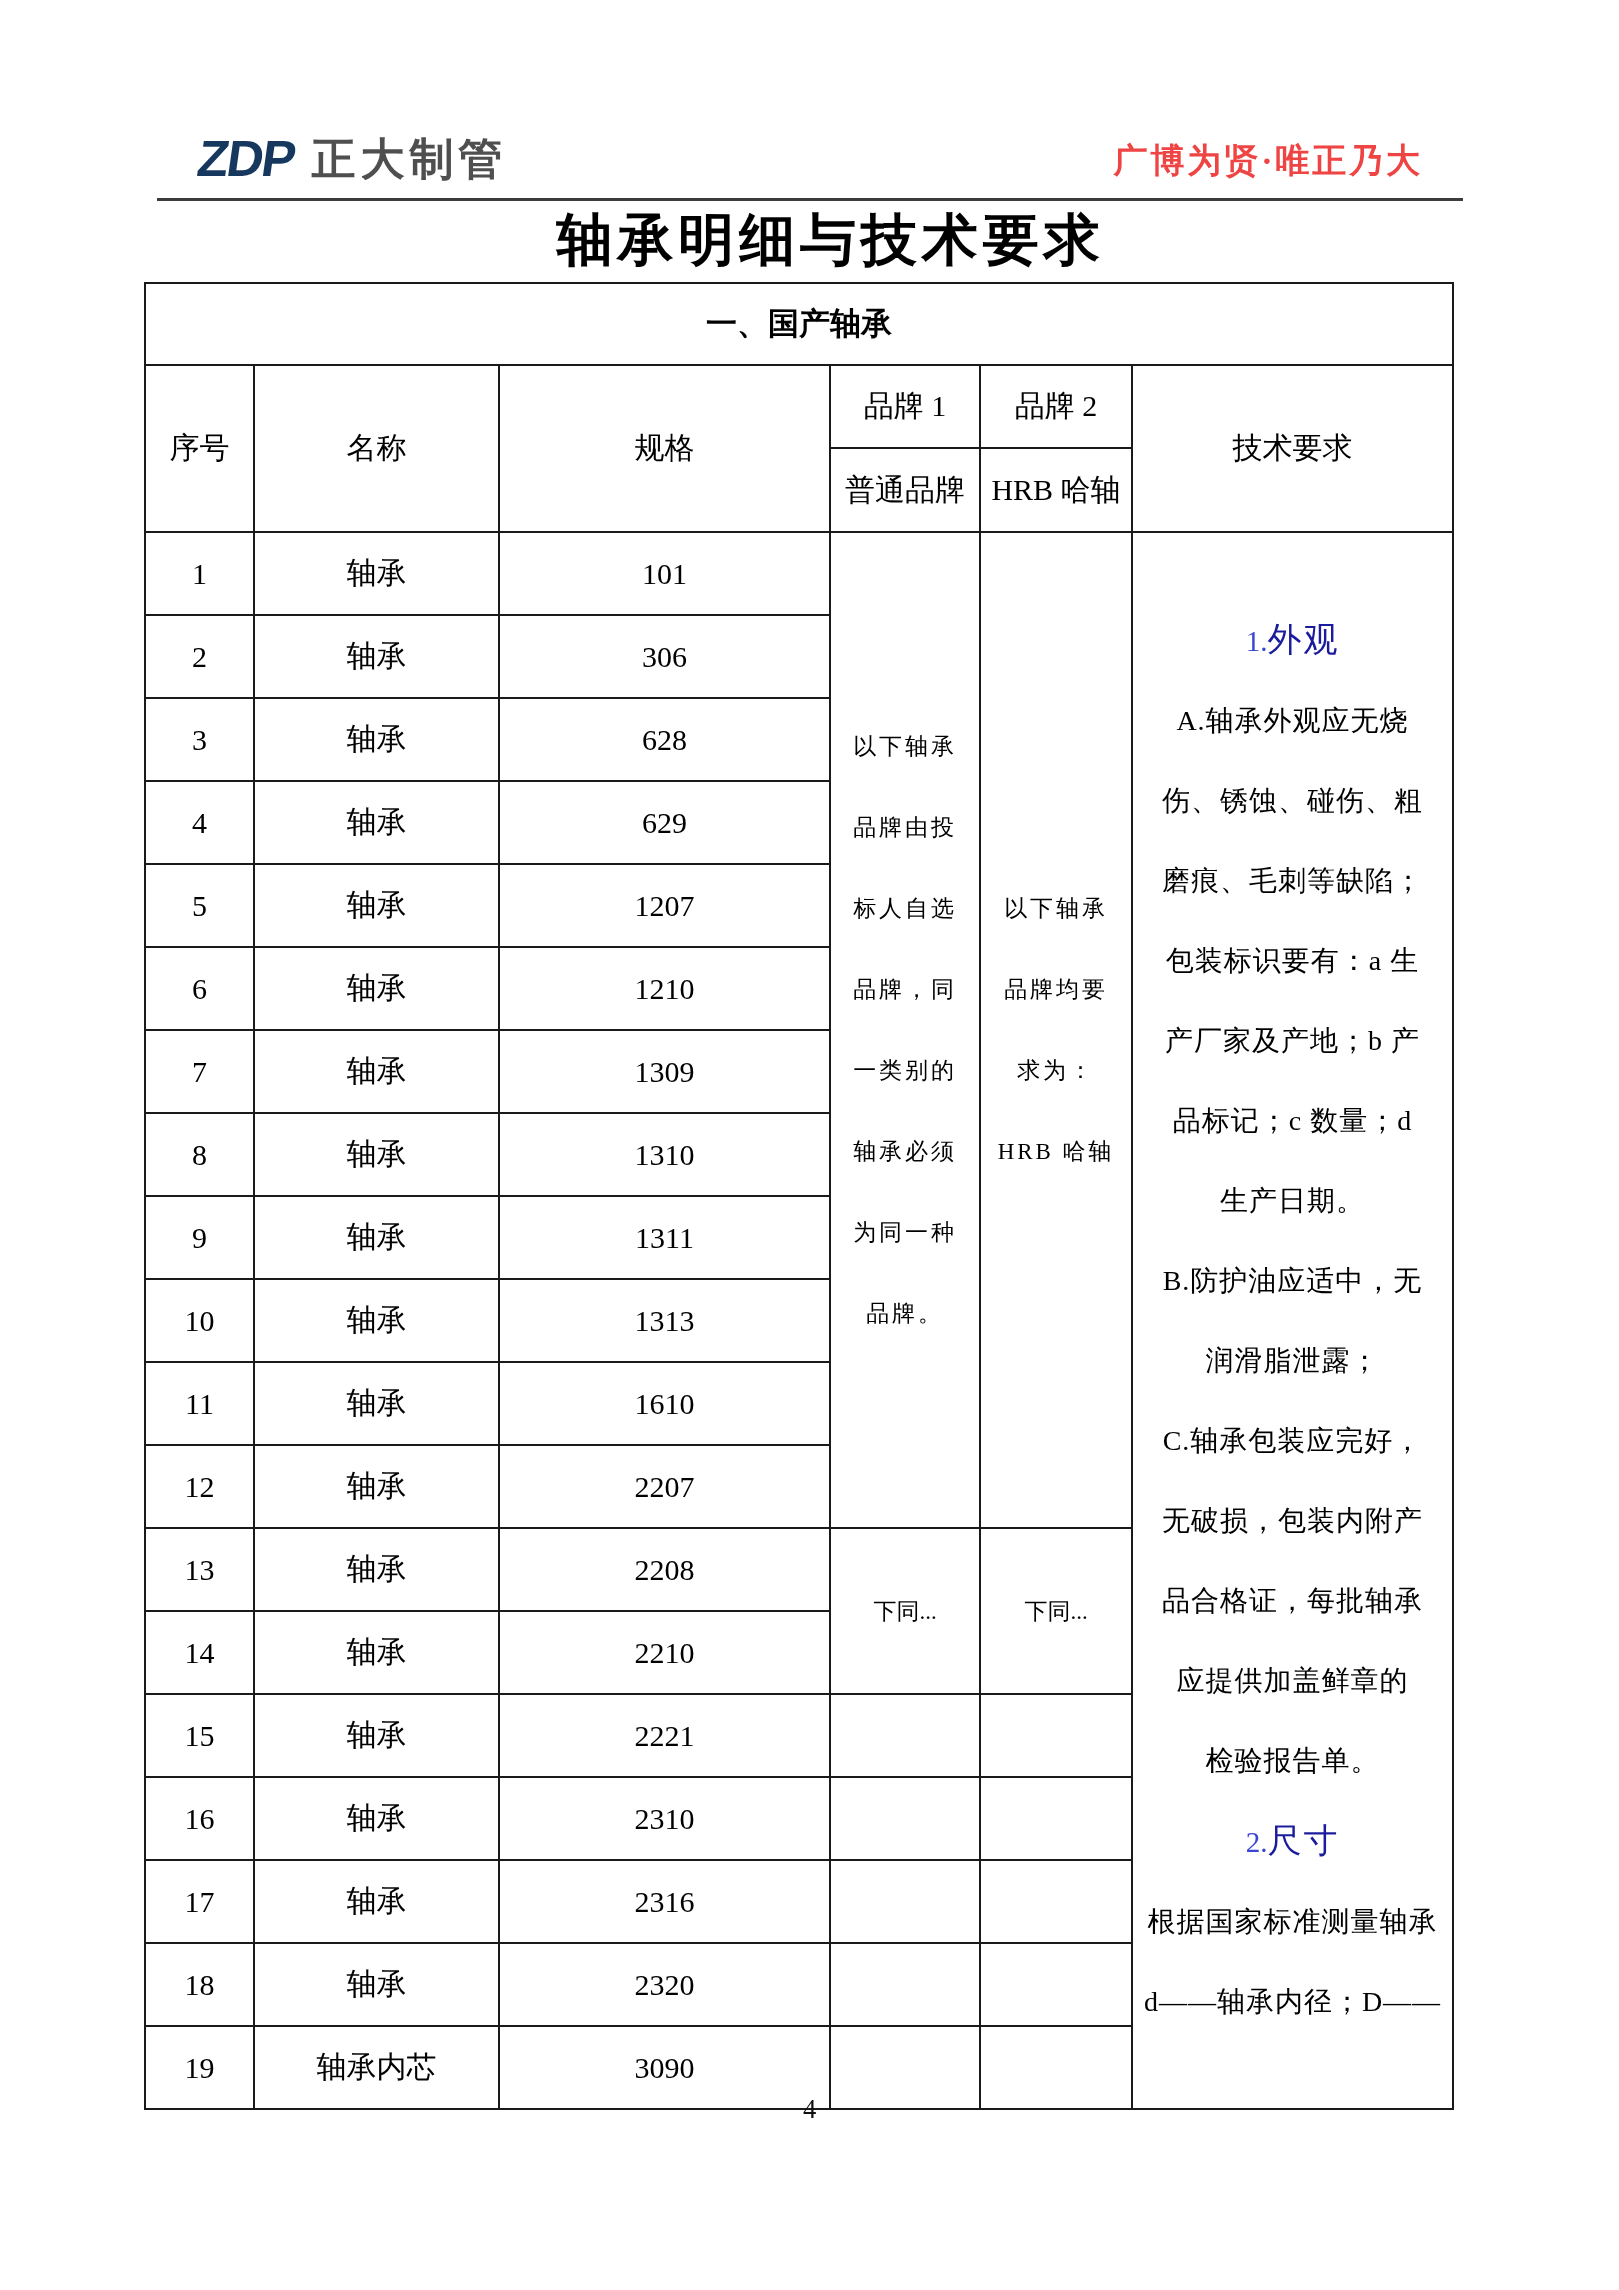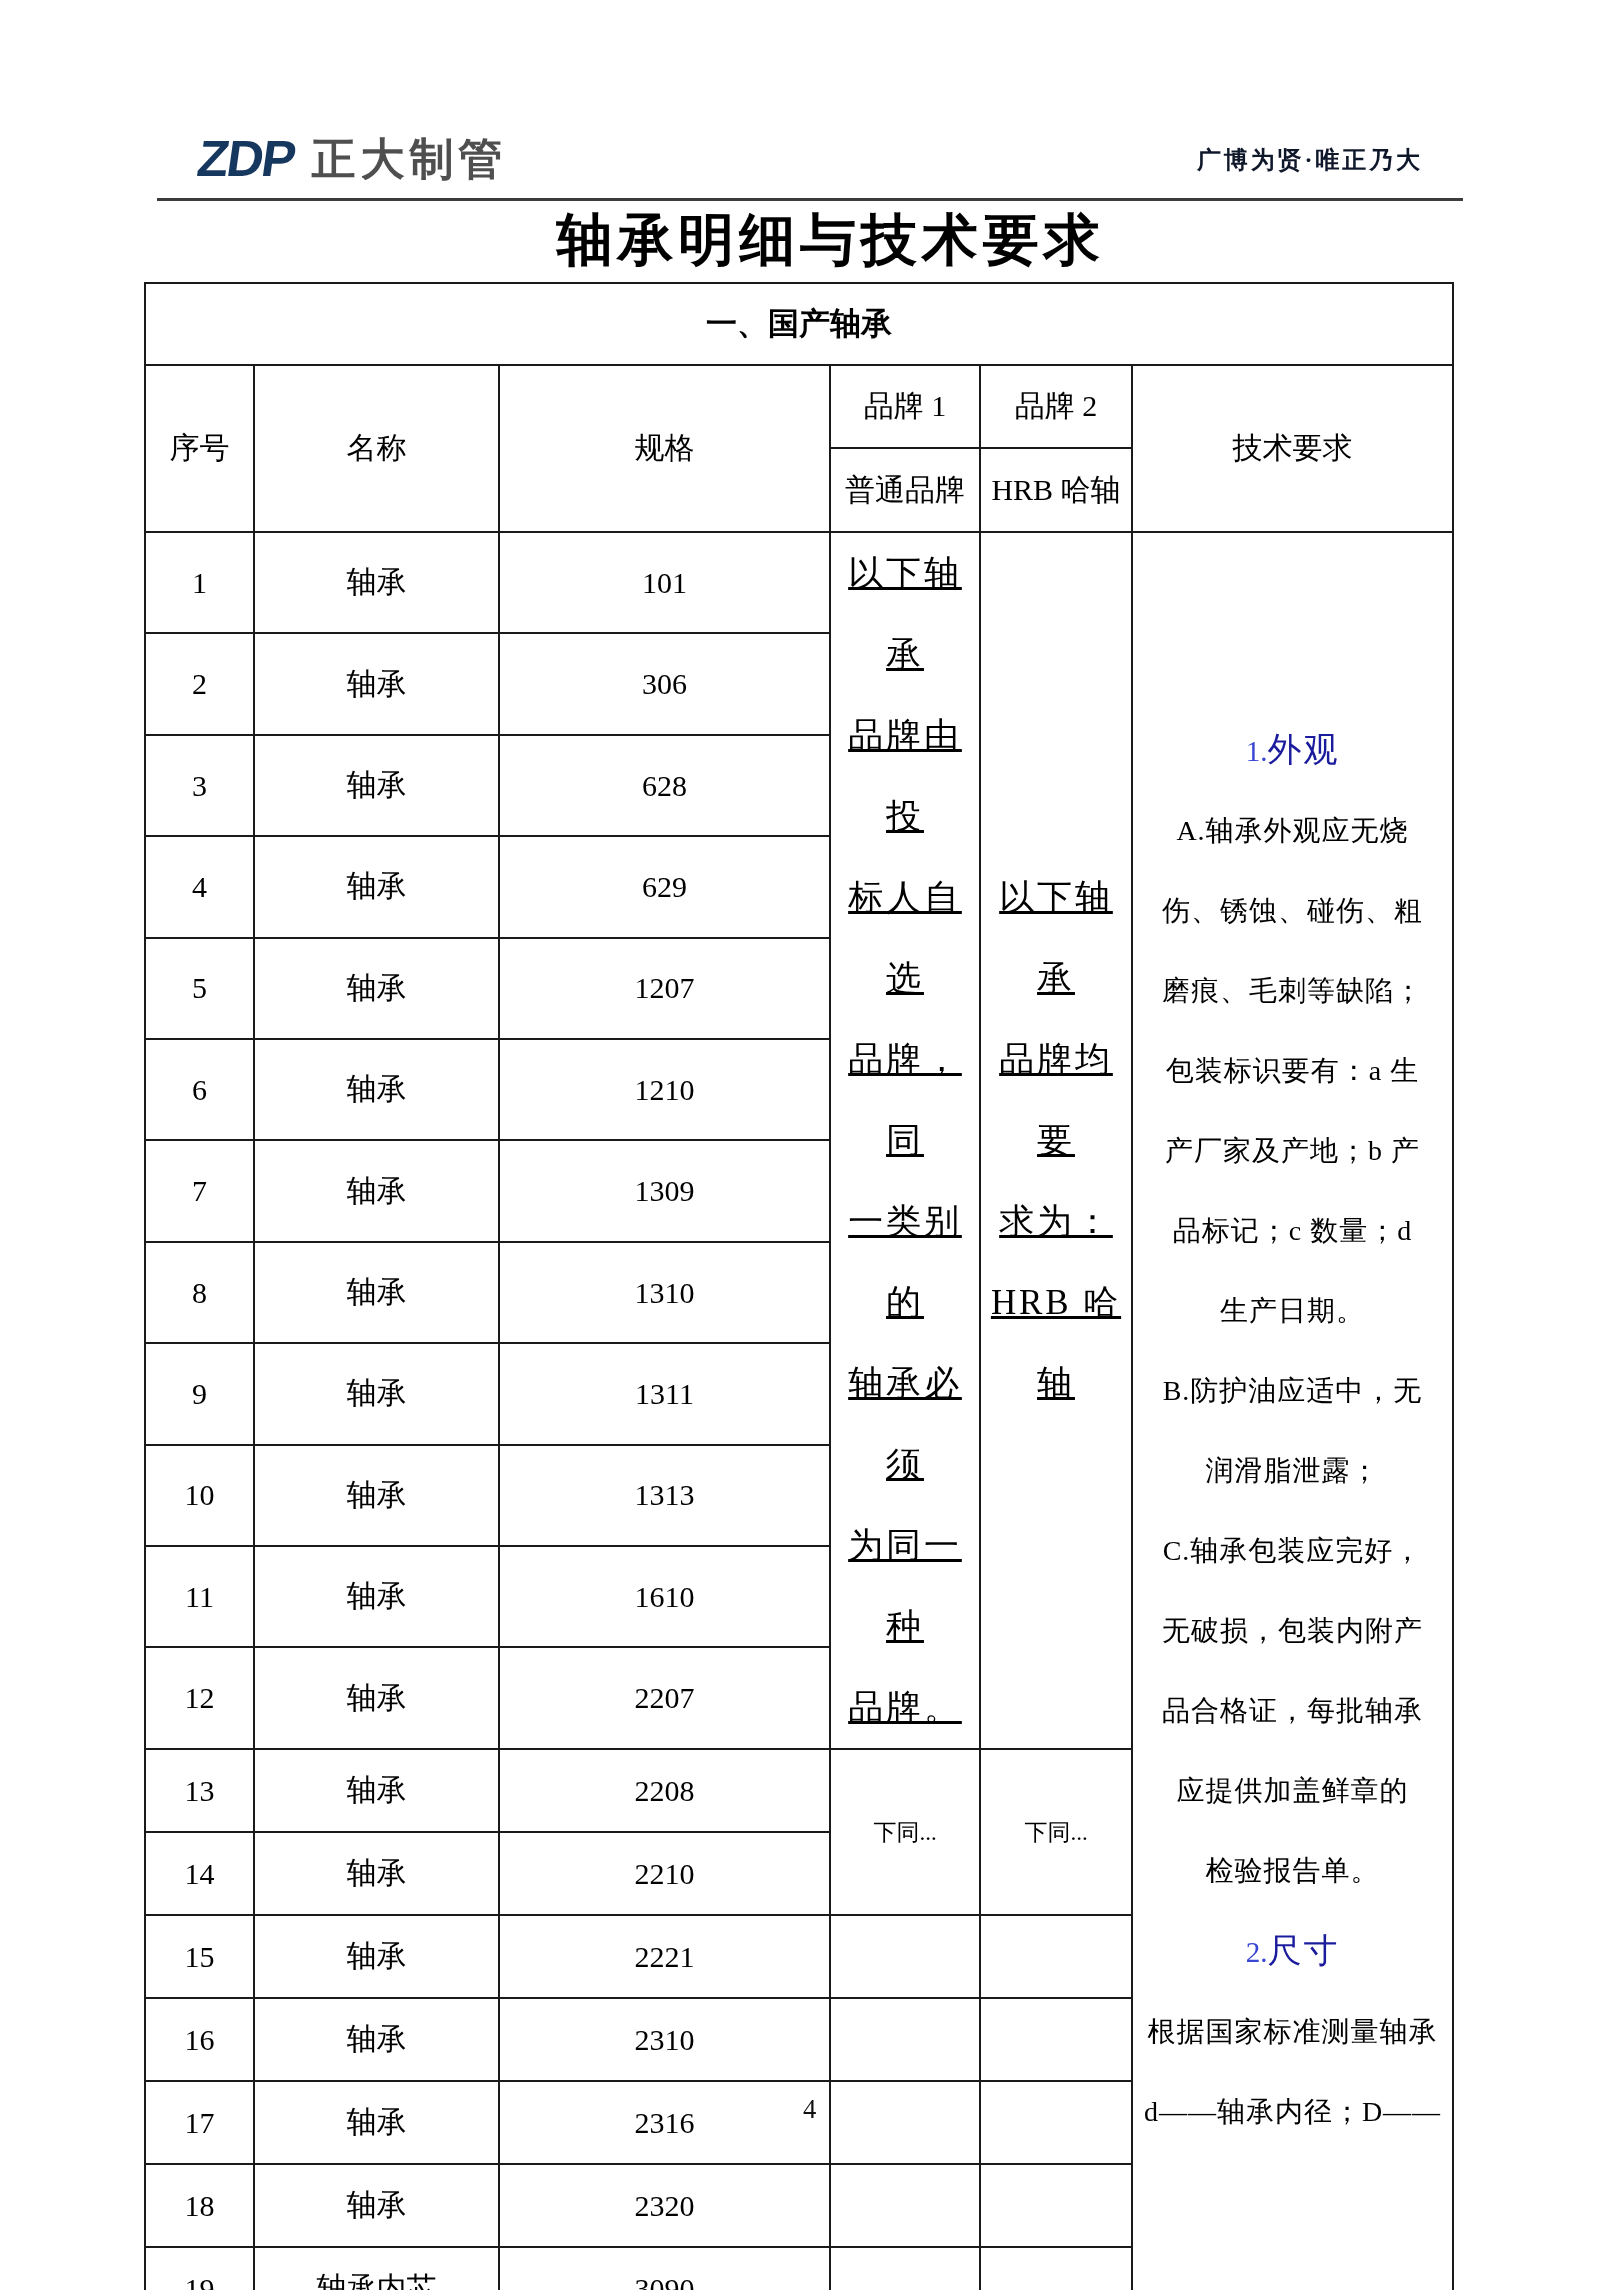--- a/index.html
+++ b/index.html
@@ -41,25 +41,25 @@
     font-weight: 700;
     font-size: 44px;
     line-height: 47px;
     color: #4f4f4f;
     letter-spacing: 4.9px;
   }
   .slogan {
     position: absolute;
     right: 196px;
     top: 140px;
-    font-size: 24px;
+    font-size: 34px;
     line-height: 41px;
     font-weight: 600;
     letter-spacing: 2.9px;
-    color: #0f172a;
+    color: #ef4444;
     white-space: nowrap;
   }
   .header-rule {
     position: absolute;
     left: 157px;
     top: 198px;
     width: 1306px;
     height: 2.9px;
     background: #3c3c3c;
   }
@@ -105,22 +105,21 @@
   }
   tr.head1 td { height: 81px; margin-top: 44px; }
   tr.head2 td { height: 82px; border-bottom-width: 2.9px; }
   tr.r td { height: 81px; }
 
   td.brand-note {
     vertical-align: top;
     line-height: 81px;
     white-space: pre-line;
     letter-spacing: 2.9px;
-    font-size: 35px;
-    text-decoration: underline;
+    font-size: 23px;
   }
   td.ditto-cell {
     vertical-align: top;
     line-height: 81px;
     font-size: 23px;
     border-top-width: 2.9px;
   }
   td.tech-cell {
     vertical-align: top;
     text-align: left;

